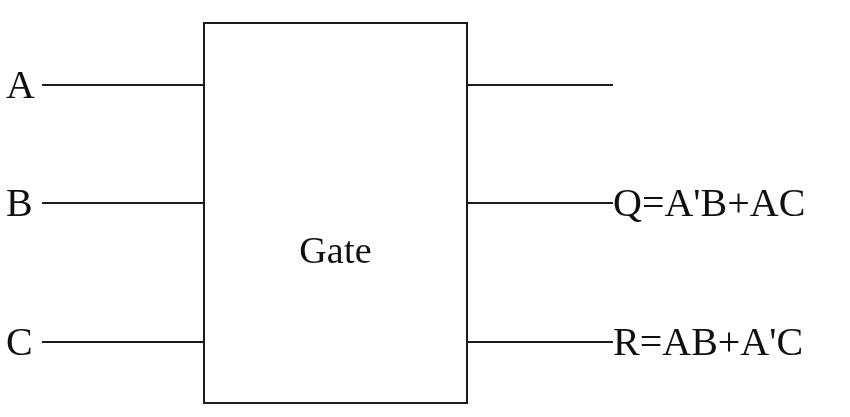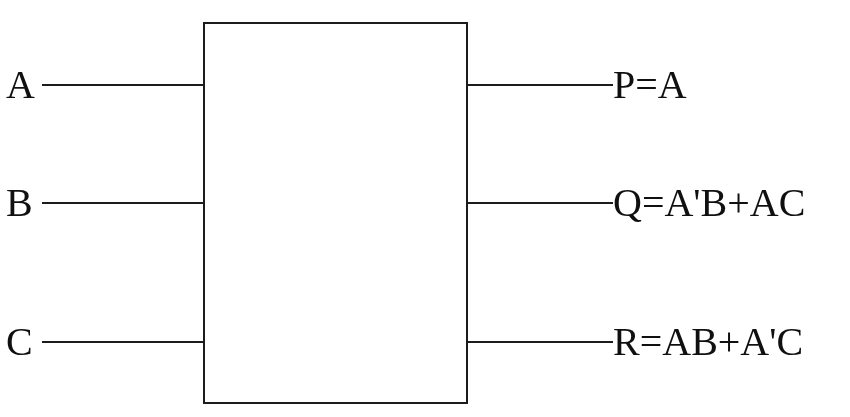--- a/index.html
+++ b/index.html
@@ -63,31 +63,31 @@
   .port-out { left: 613px; transform: translateY(-50%); }
 </style>
 </head>
 <body>
 
 <div id="canvas">
 
   <div class="gate-box"></div>
 
   <div class="gate-label">
+    <span>Gate</span>
   </div>
 
   <div class="wire wire-in" style="top:84px;"></div>
   <div class="wire wire-in" style="top:202px;"></div>
   <div class="wire wire-in" style="top:341px;"></div>
 
   <div class="port-label port-in" style="top:85px;">A</div>
   <div class="port-label port-in" style="top:203px;">B</div>
   <div class="port-label port-in" style="top:342px;">C</div>
 
   <div class="wire wire-out" style="top:84px;"></div>
   <div class="wire wire-out" style="top:202px;"></div>
   <div class="wire wire-out" style="top:341px;"></div>
 
-  <div class="port-label port-out" style="top:85px;">P=A</div>
   <div class="port-label port-out" style="top:203px;">Q=A'B+AC</div>
   <div class="port-label port-out" style="top:342px;">R=AB+A'C</div>
 
 </div>
 
 </body></html>

